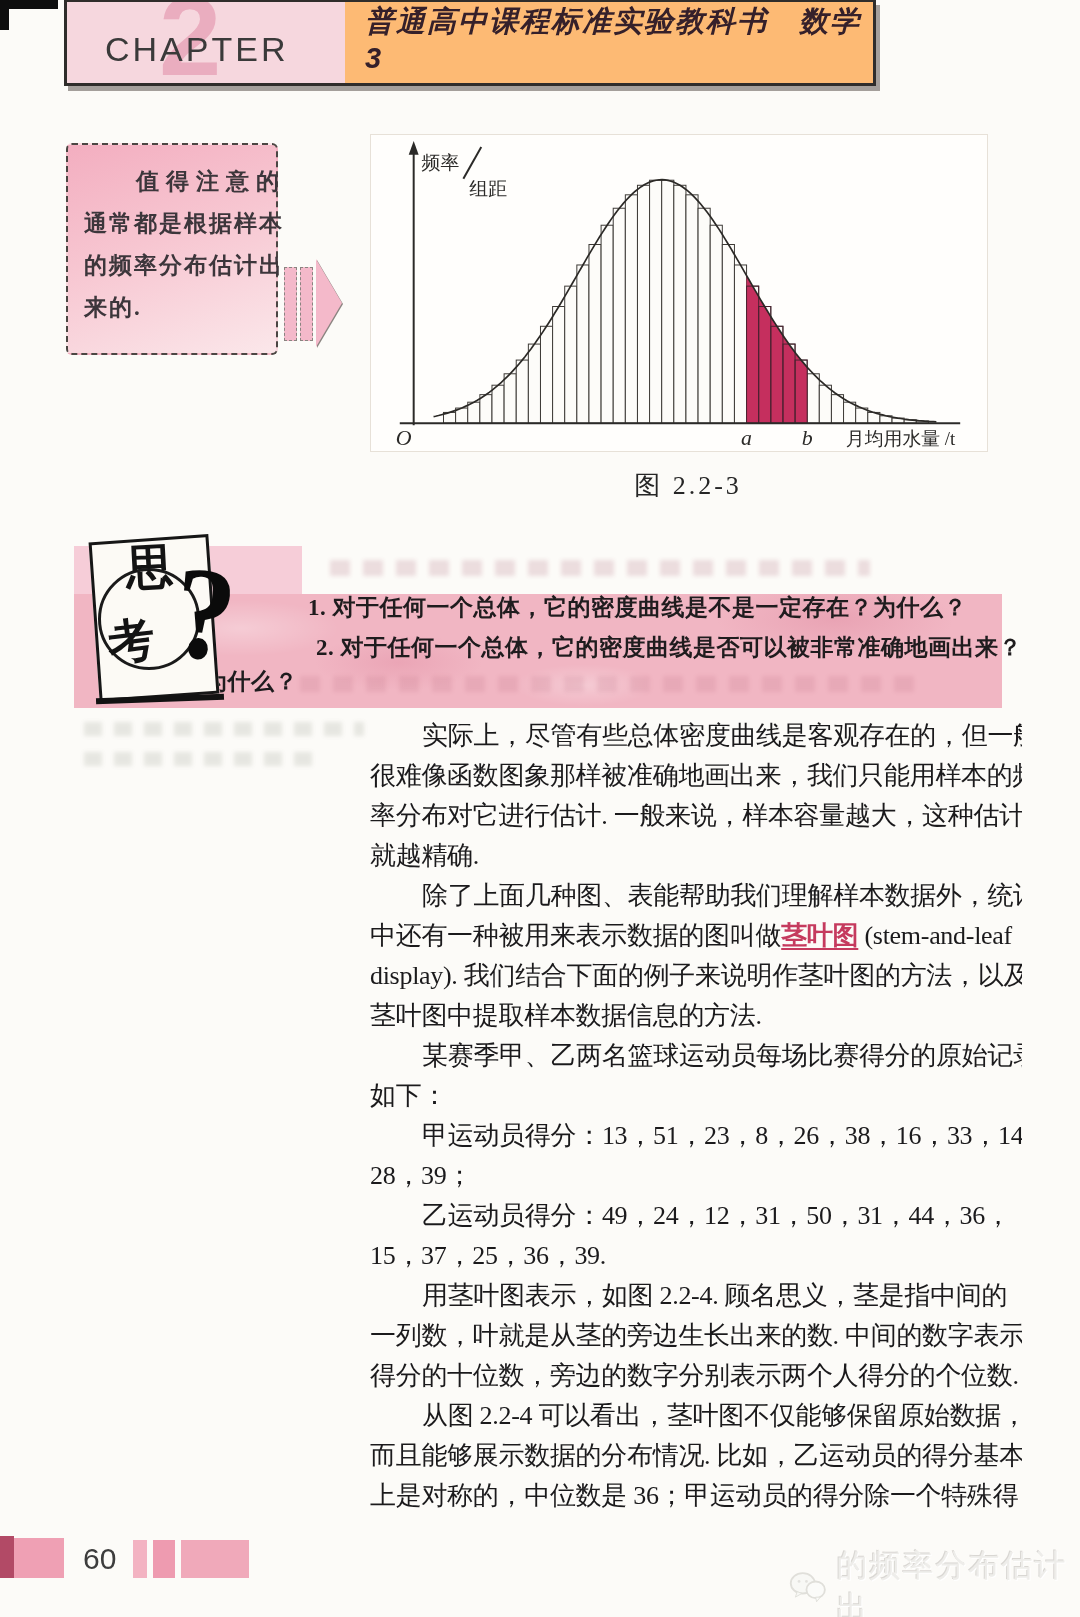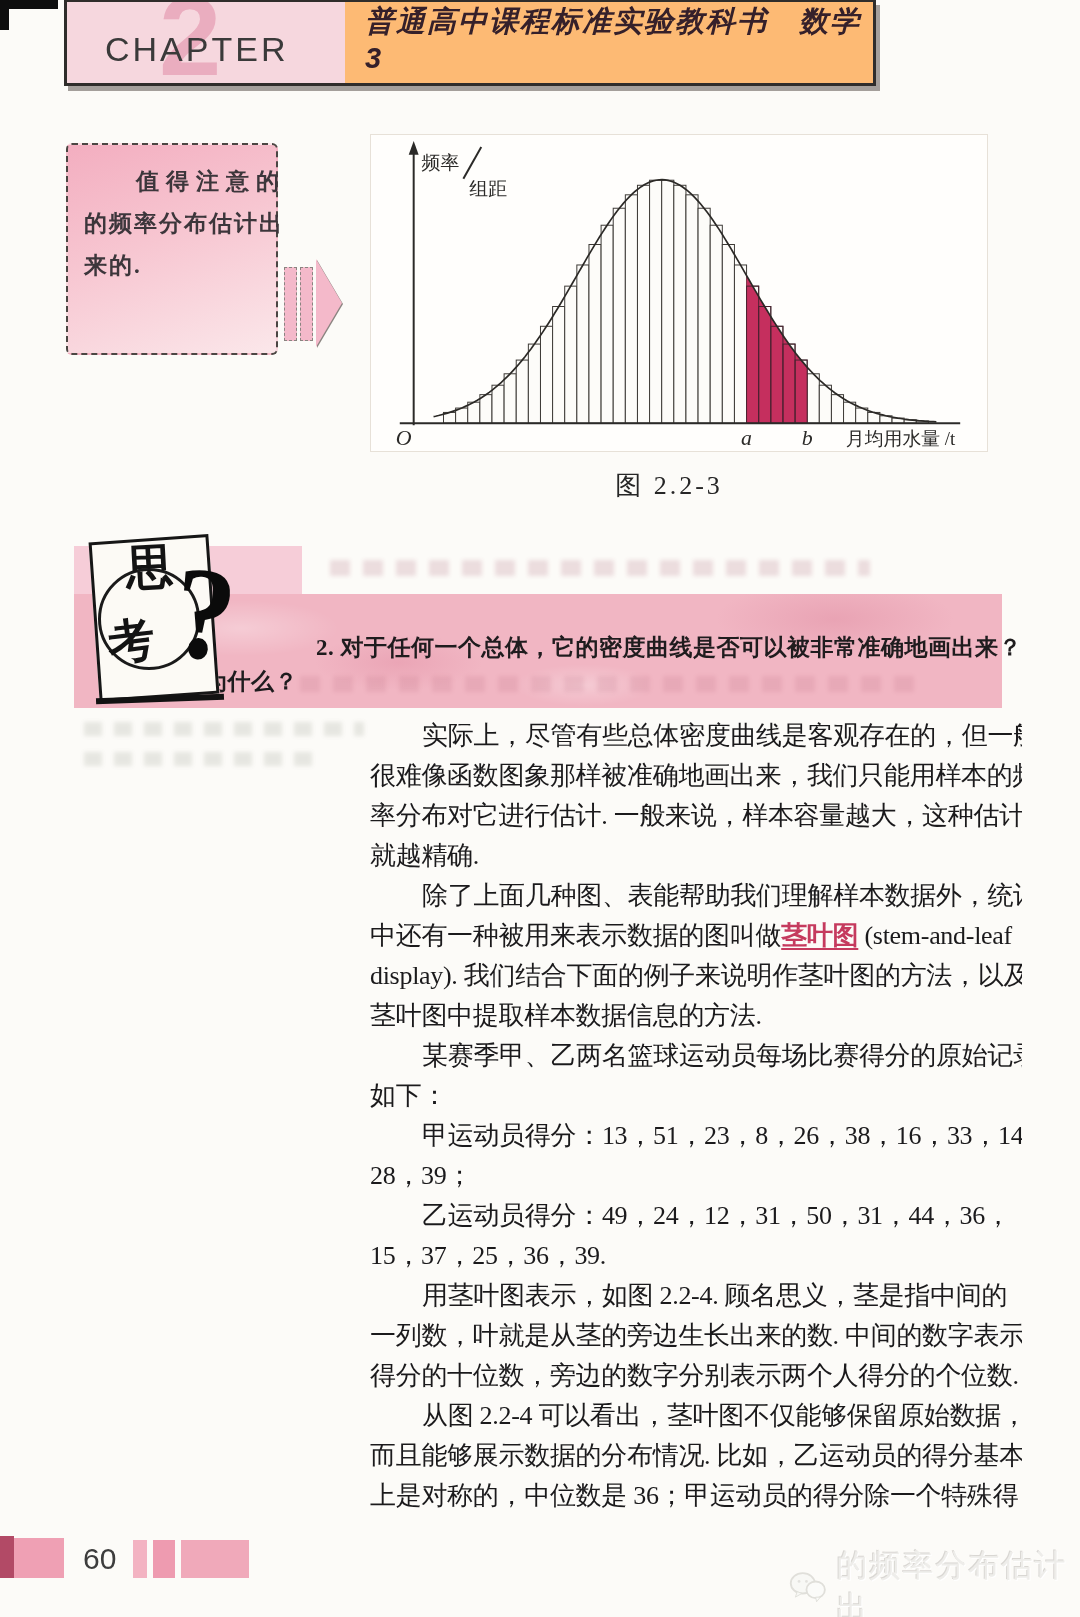--- a/index.html
+++ b/index.html
@@ -33,21 +33,21 @@
   .na-bar{position:absolute;top:9px;width:11px;height:72px;background:#f4b9ca;border:1px dashed #8a8480;}
   .na-bar.b1{left:2px;} .na-bar.b2{left:18px;}
   .na-tri{position:absolute;left:34px;top:1px;width:0;height:0;
           border-top:44px solid transparent;border-bottom:44px solid transparent;
           border-left:26px solid #f4b9ca;filter:drop-shadow(1px 1px 0 #8a8480);}
 
   
   .chart{position:absolute;left:370px;top:134px;width:616px;height:316px;background:#fffefc;
          border:1px solid #e7e1d8;}
   .chart svg{position:absolute;left:0;top:0;}
-  .figcaption{position:absolute;left:361px;top:468px;width:616px;text-align:center;
+  .figcaption{position:absolute;left:380px;top:468px;width:616px;text-align:center;
               font-size:26px;color:#262626;letter-spacing:3px;}
 
   
   .think-light{position:absolute;left:74px;top:546px;width:228px;height:62px;background:#f6cdd8;}
   .think-main{position:absolute;left:74px;top:594px;width:928px;height:114px;
     background:
       radial-gradient(ellipse 140px 40px at 18% 30%, rgba(255,255,255,.30), transparent 70%),
       radial-gradient(ellipse 100px 30px at 55% 80%, rgba(255,255,255,.28), transparent 70%),
       radial-gradient(ellipse 170px 55px at 82% 22%, rgba(214,120,145,.30), transparent 70%),
       radial-gradient(ellipse 120px 40px at 35% 60%, rgba(211,106,135,.22), transparent 70%),
@@ -103,20 +103,21 @@
       <div class="chapter-num">2</div>
       <div class="chapter-label">CHAPTER</div>
     </div>
     <div class="header-right">
       <div class="book-title">普通高中课程标准实验教科书　数学　3</div>
     </div>
   </div>
 
   <div class="note" id="margin-note">
       <div class="note-line first">值得注意的</div>
+      <div class="note-line">通常都是根据样本</div>
       <div class="note-line">的频率分布估计出</div>
       <div class="note-line">来的.</div>
     </div>
   <div class="note-arrow">
     <div class="na-bar b1"></div>
     <div class="na-bar b2"></div>
     <div class="na-tri"></div>
   </div>
 
   <div class="chart">
@@ -195,20 +196,21 @@
 
   <div class="think-icon">
     <div class="ti-card"></div>
     <div class="ti-circle"></div>
     <div class="ti-char1">思</div>
     <div class="ti-char2">考</div>
     <div class="ti-q">?</div>
     <div class="ti-ledge"></div>
   </div>
 
+  <div class="q-line q1">1. 对于任何一个总体，它的密度曲线是不是一定存在？为什么？</div>
   <div class="q-line q2">2. 对于任何一个总体，它的密度曲线是否可以被非常准确地画出来？</div>
   <div class="q-line q3">为什么？</div>
 
   <div class="body-text" id="body-text">
       <div class="bline indent"><span>实际上，尽管有些总体密度曲线是客观存在的，但一般</span></div>
       <div class="bline"><span>很难像函数图象那样被准确地画出来，我们只能用样本的频</span></div>
       <div class="bline"><span>率分布对它进行估计. 一般来说，样本容量越大，这种估计</span></div>
       <div class="bline"><span>就越精确.</span></div>
       <div class="bline indent"><span>除了上面几种图、表能帮助我们理解样本数据外，统计</span></div>
       <div class="bline"><span>中还有一种被用来表示数据的图叫做</span><span class="em-red">茎叶图</span><span> (stem-and-leaf</span></div>

